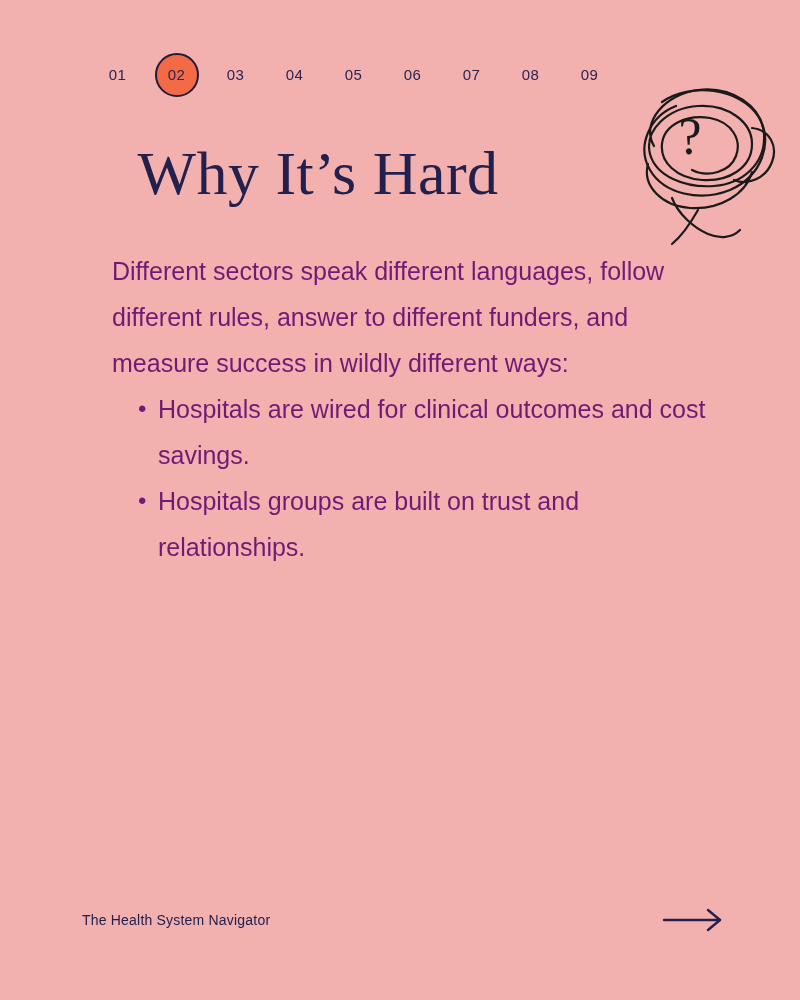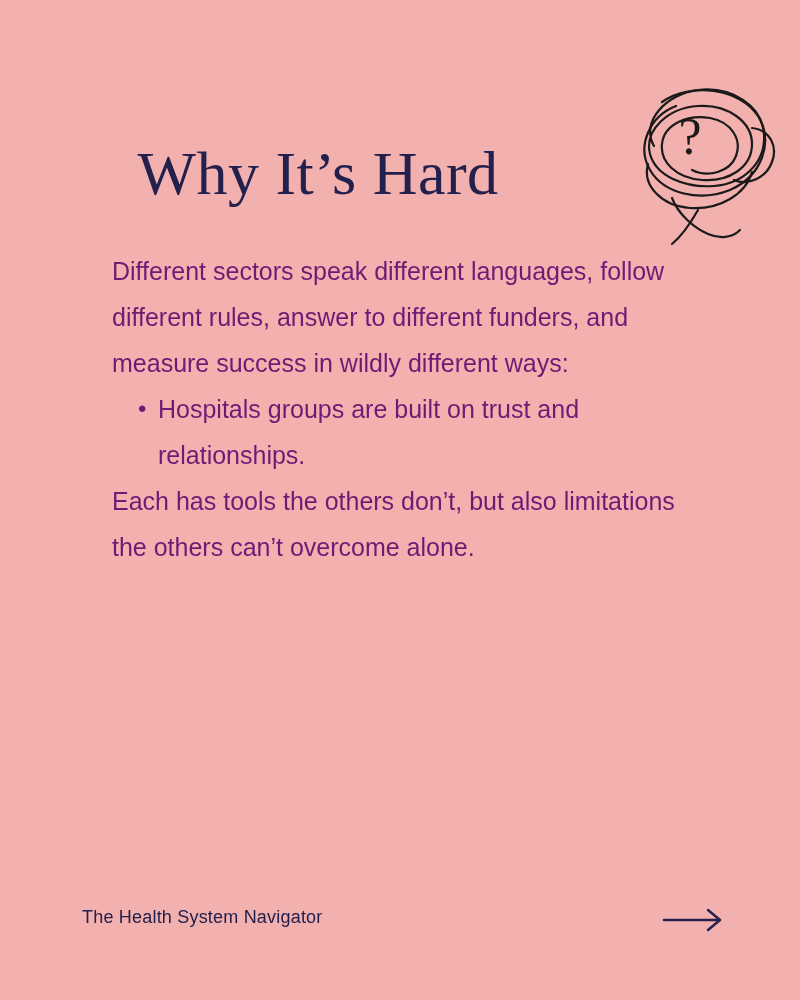--- a/index.html
+++ b/index.html
@@ -116,58 +116,69 @@
   }
   .para-after {
     margin: 0;
   }
 
   
   .footer-label {
     position: absolute;
     left: 82px;
     bottom: 72px;
-    font-size: 18px;
+    font-size: 14px;
     color: #23204d;
     letter-spacing: 0.2px;
   }
   .arrow {
     position: absolute;
     right: 74px;
     bottom: 66px;
     width: 64px;
     height: 28px;
   }
 </style>
 </head>
 <body>
 
 <div class="slide">
 
+  <div class="pager">
+    <div class="pager-item">01</div>
+    <div class="pager-item active">02</div>
+    <div class="pager-item">03</div>
+    <div class="pager-item">04</div>
+    <div class="pager-item">05</div>
+    <div class="pager-item">06</div>
+    <div class="pager-item">07</div>
+    <div class="pager-item">08</div>
+    <div class="pager-item">09</div>
+  </div>
 
   <div class="scribble">
     <svg viewBox="0 0 180 190" width="180" height="190" fill="none" stroke="#1a1a1a" stroke-width="2.2" stroke-linecap="round">
       <path d="M52 78 C38 54, 64 26, 96 22 C130 18, 160 38, 162 66 C164 96, 140 116, 112 118 C82 120, 54 108, 48 86 C42 62, 66 40, 96 38 C126 36, 150 54, 150 76 C150 100, 126 114, 100 112 C74 110, 58 94, 60 76 C62 56, 86 46, 108 50 C130 54, 140 72, 134 88 C128 104, 106 110, 90 102"></path>
       <path d="M60 34 C88 14, 138 20, 156 48 C172 74, 160 108, 128 122 C98 134, 62 126, 48 102 C34 78, 48 48, 74 38"></path>
       <path d="M46 96 C40 118, 60 138, 88 140 C118 142, 144 126, 150 104"></path>
       <path d="M70 130 C76 146, 92 160, 106 166 C118 171, 130 170, 138 162"></path>
       <path d="M96 142 C88 156, 80 168, 70 176"></path>
       <path d="M150 60 C168 62, 176 78, 170 94 C164 110, 146 118, 132 112"></path>
       <text x="88" y="86" font-family="Liberation Serif, serif" font-size="52" fill="#1a1a1a" stroke="none" text-anchor="middle">?</text>
     </svg>
   </div>
 
   <div class="title">Why It’s Hard</div>
 
   <div class="body">
     <p class="para">Different sectors speak different languages, follow different rules, answer to different funders, and measure success in wildly different ways:</p>
     <ul class="bullets">
+      <li>Hospitals are wired for clinical outcomes and cost savings.</li>
       <li>Hospitals groups are built on trust and relationships.</li>
     </ul>
-    <p class="para-after">Each has tools the others don’t, but also limitations the others can’t overcome alone.</p>
   </div>
 
   <div class="footer-label">The Health System Navigator</div>
   <div class="arrow">
     <svg viewBox="0 0 64 28" width="64" height="28" fill="none" stroke="#23204d" stroke-width="2.4" stroke-linecap="round" stroke-linejoin="round">
       <line x1="2" y1="14" x2="58" y2="14"></line>
       <polyline points="46,4 58,14 46,24"></polyline>
     </svg>
   </div>
 

